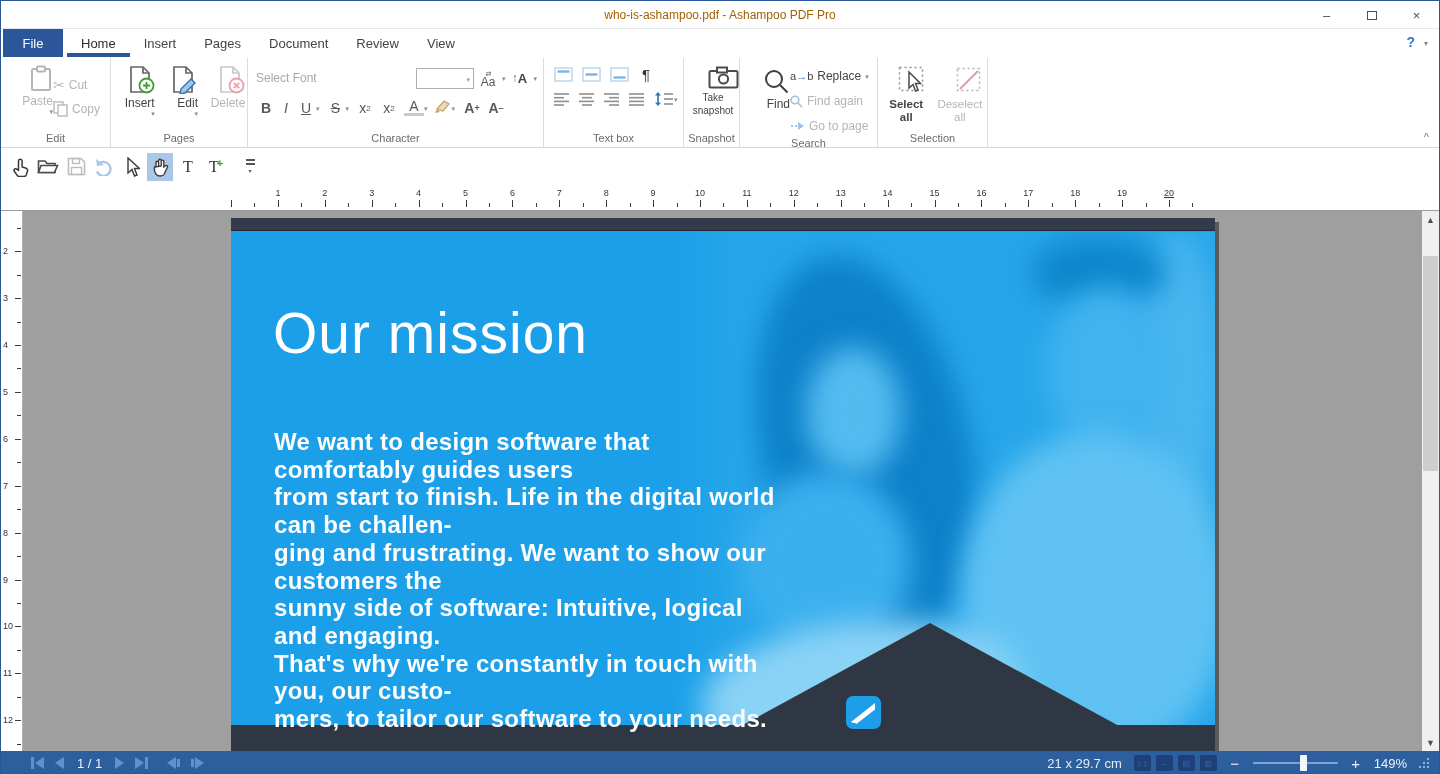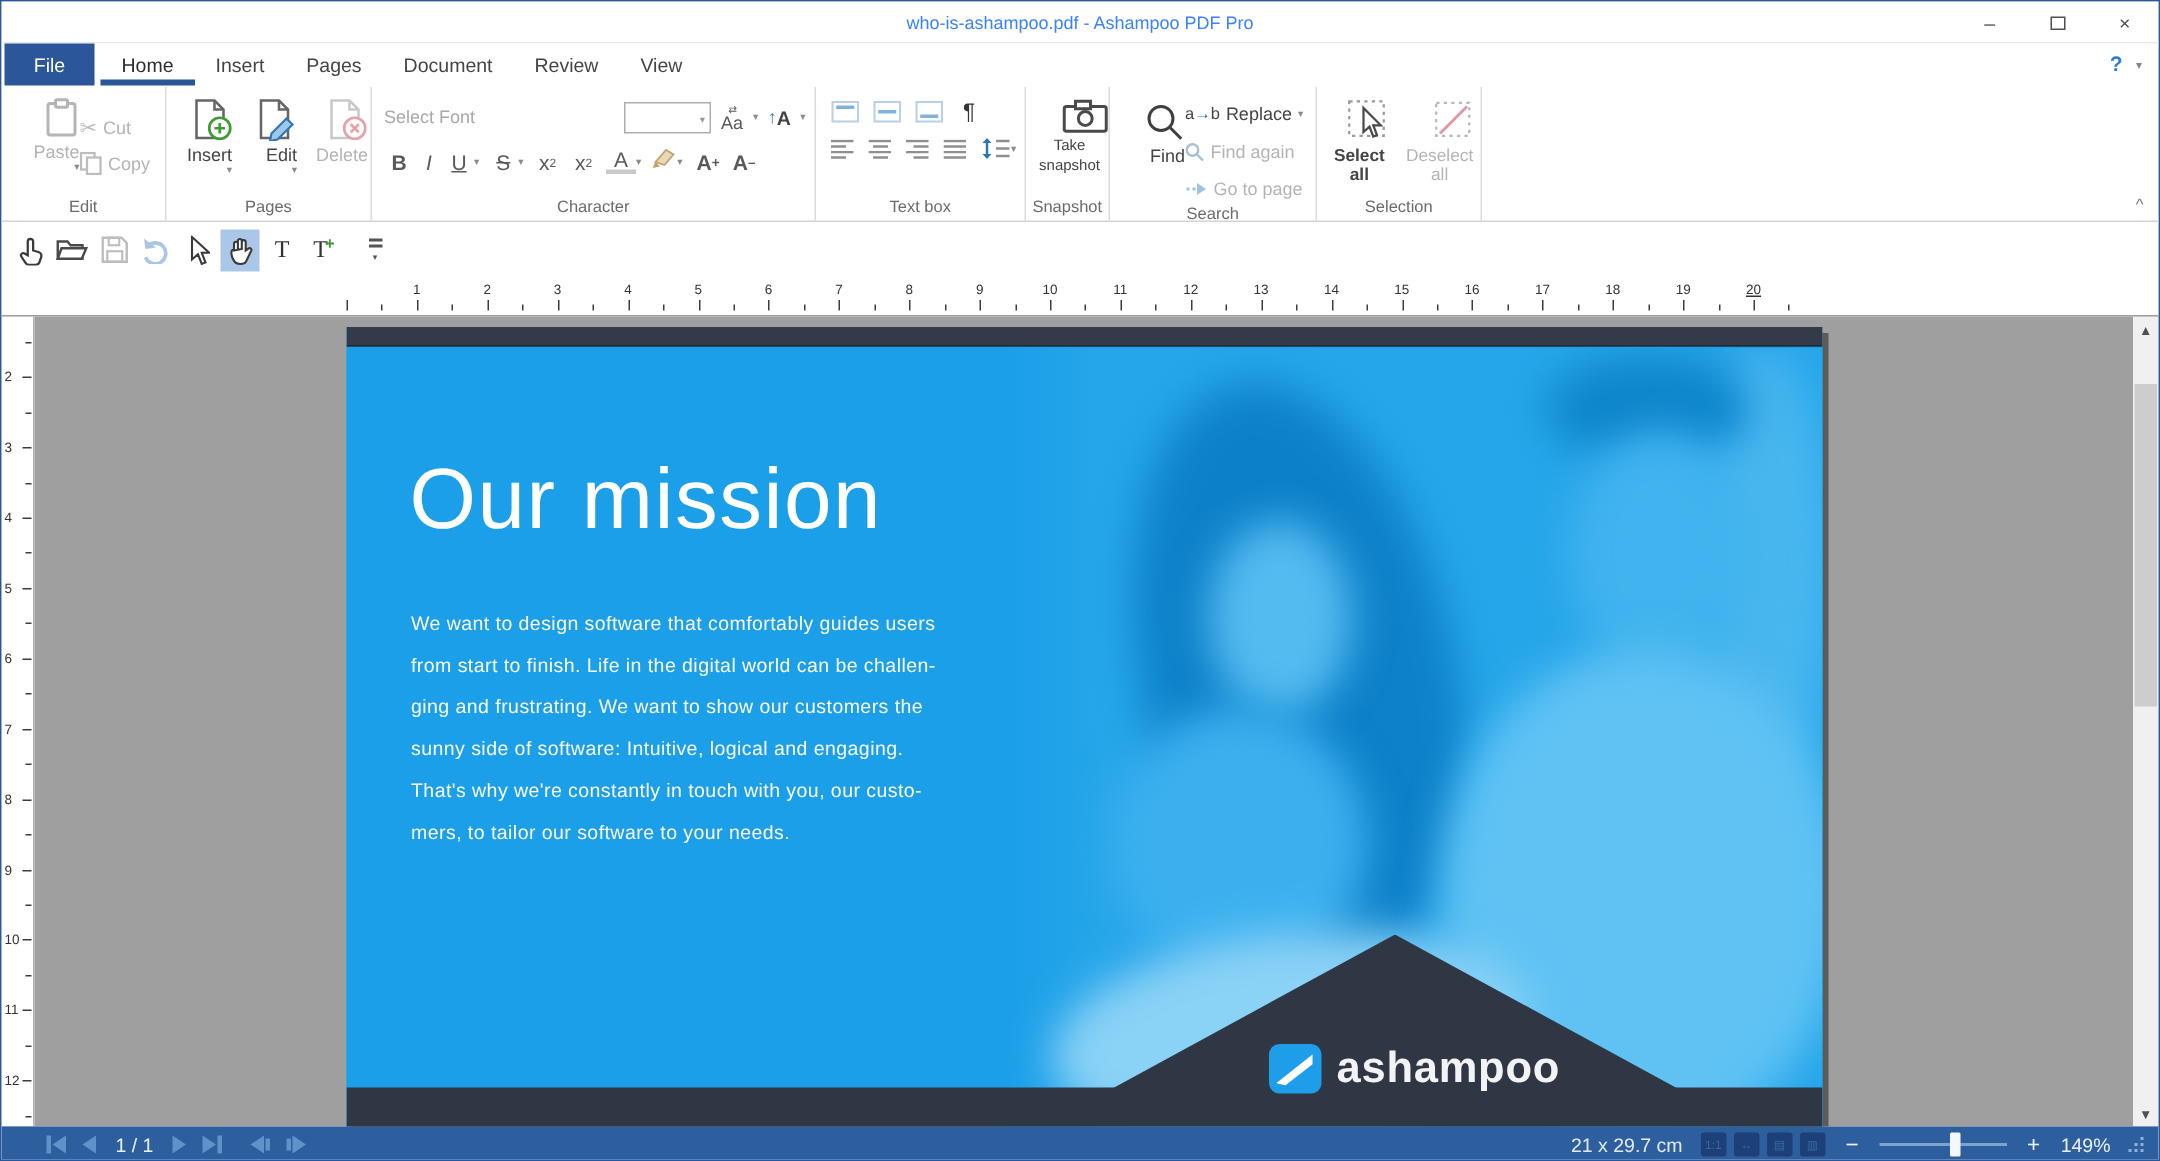--- a/index.html
+++ b/index.html
@@ -4,21 +4,21 @@
 <style>
   * { margin:0; padding:0; box-sizing:border-box; }
   html,body { width:1440px; height:774px; background:#888; }
   .window {
     position:relative; width:1440px; height:774px; background:#fff;
     border:1px solid #2a5798; overflow:hidden;
     font-family:"Liberation Sans", sans-serif; color:#444;
   }
   
   .titlebar { position:absolute; left:0; top:0; width:100%; height:28px; background:#fff; border-bottom:1px solid #e7e7e7; }
-  .title-text { position:absolute; left:0; right:0; top:7px; text-align:center; font-size:12px; color:#3b82f6; }
+  .title-text { position:absolute; left:0; right:0; top:7px; text-align:center; font-size:12px; color:#a16207; }
   .wincontrols { position:absolute; right:0; top:0; height:28px; display:flex; }
   .winbtn { width:45px; height:28px; display:flex; align-items:center; justify-content:center; color:#4f4f4f; font-size:13px; }
   .maxbox { width:10px; height:9px; border:1px solid #4f4f4f; display:inline-block; }
   
   .tabrow { position:absolute; left:0; top:28px; width:100%; height:29px; background:#fff; }
   .file-tab { position:absolute; left:2px; top:0; width:60px; height:28px; background:#2b579a; color:#fff; font-size:13px; display:flex; align-items:center; justify-content:center; }
   .tabs { position:absolute; left:66px; top:0; height:28px; display:flex; }
   .tab { padding:0 14px; height:28px; display:flex; align-items:center; font-size:13px; color:#444; }
   .tab.active { color:#2d2d2d; border-bottom:4px solid #2b579a; padding-top:4px; }
   .help-q { position:absolute; right:24px; top:5px; color:#2e7bd0; font-size:14px; font-weight:bold; }
@@ -64,21 +64,21 @@
   .content { position:absolute; left:0; top:210px; width:100%; height:540px; background:#9f9f9f; overflow:hidden; }
   .vruler { position:absolute; left:0; top:0; width:22px; height:100%; background:#fff; border-right:1px solid #b2b2b2; }
   .vnum { position:absolute; left:2px; font-size:9px; color:#333; }
   .vtick { position:absolute; right:1px; height:1px; background:#3c3c3c; }
   .page { position:absolute; left:230px; top:7px; width:984px; height:533px; background:#1b9fe8; overflow:hidden; box-shadow:4px 4px 0 rgba(35,35,35,.55); }
   .topband { position:absolute; left:0; top:0; width:100%; height:13px; background:#333a49; border-bottom:1px solid #222834; }
   .slide { position:absolute; left:0; top:14px; width:984px; height:519px; overflow:hidden; background:#1b9fe8; }
   .photo { position:absolute; left:440px; top:0; width:544px; height:100%; overflow:hidden; background:linear-gradient(90deg,#1b9fe8,#26a6ea 12%); z-index:1; }
   .blob { position:absolute; border-radius:50%; filter:blur(14px); }
   .slide-title { position:absolute; left:42px; top:68px; font-size:57px; font-weight:300; letter-spacing:1px; color:#ffffff; z-index:3; }
-  .slide-body { position:absolute; left:43px; top:170px; width:510px; font-size:13px; line-height:27.7px; font-weight:400; letter-spacing:.3px; color:#fdfdfd; z-index:3; }
+  .slide-body { position:absolute; left:43px; top:196px; width:510px; font-size:24px; line-height:27.7px; font-weight:700; letter-spacing:.3px; color:#fdfdfd; z-index:3; }
   .chevron { position:absolute; left:510px; top:391px; width:378px; height:103px; background:#2f3745; clip-path:polygon(50% 0,100% 100%,0 100%); z-index:2; }
   .footerband { position:absolute; left:0; top:493px; width:100%; height:60px; background:#2f3745; z-index:2; }
   .logo { position:absolute; left:615px; top:464px; display:flex; align-items:center; gap:10px; z-index:4; }
   .logo-sq { width:35px; height:33px; border-radius:7px; background:#1e9ee8; position:relative; overflow:hidden; }
   .logo-text { font-size:29px; font-weight:bold; color:#f3f3f5; letter-spacing:.5px; }
   
   .vscroll { position:absolute; right:0; top:0; width:17px; height:100%; background:#f0f0f0; }
   .varrow { position:absolute; left:0; width:17px; height:17px; display:flex; align-items:center; justify-content:center; color:#505050; font-size:9px; }
   .vthumb { position:absolute; left:1px; top:45px; width:15px; height:215px; background:#cdcdcd; }
   
@@ -568,21 +568,20 @@
         </div>
         <div class="chevron"></div>
         <div class="footerband"></div>
         <div class="logo">
           <span class="logo-sq">
             <svg width="35" height="33" viewBox="0 0 35 33">
                 <path d="M5 26 L29 7 L29 13.5 L11 27.5 Z" fill="#fff"></path>
                 <path d="M5 26 L17 20 L11 27.5 Z" fill="#fff"></path>
               </svg>
           </span>
-          <span class="logo-text">ashampoo</span>
         </div>
       </div>
     </div>
 
     <div class="vscroll">
       <div class="varrow" style="top:0;">▲</div>
       <div class="vthumb"></div>
       <div class="varrow" style="bottom:0;">▼</div>
     </div>
   </div>

